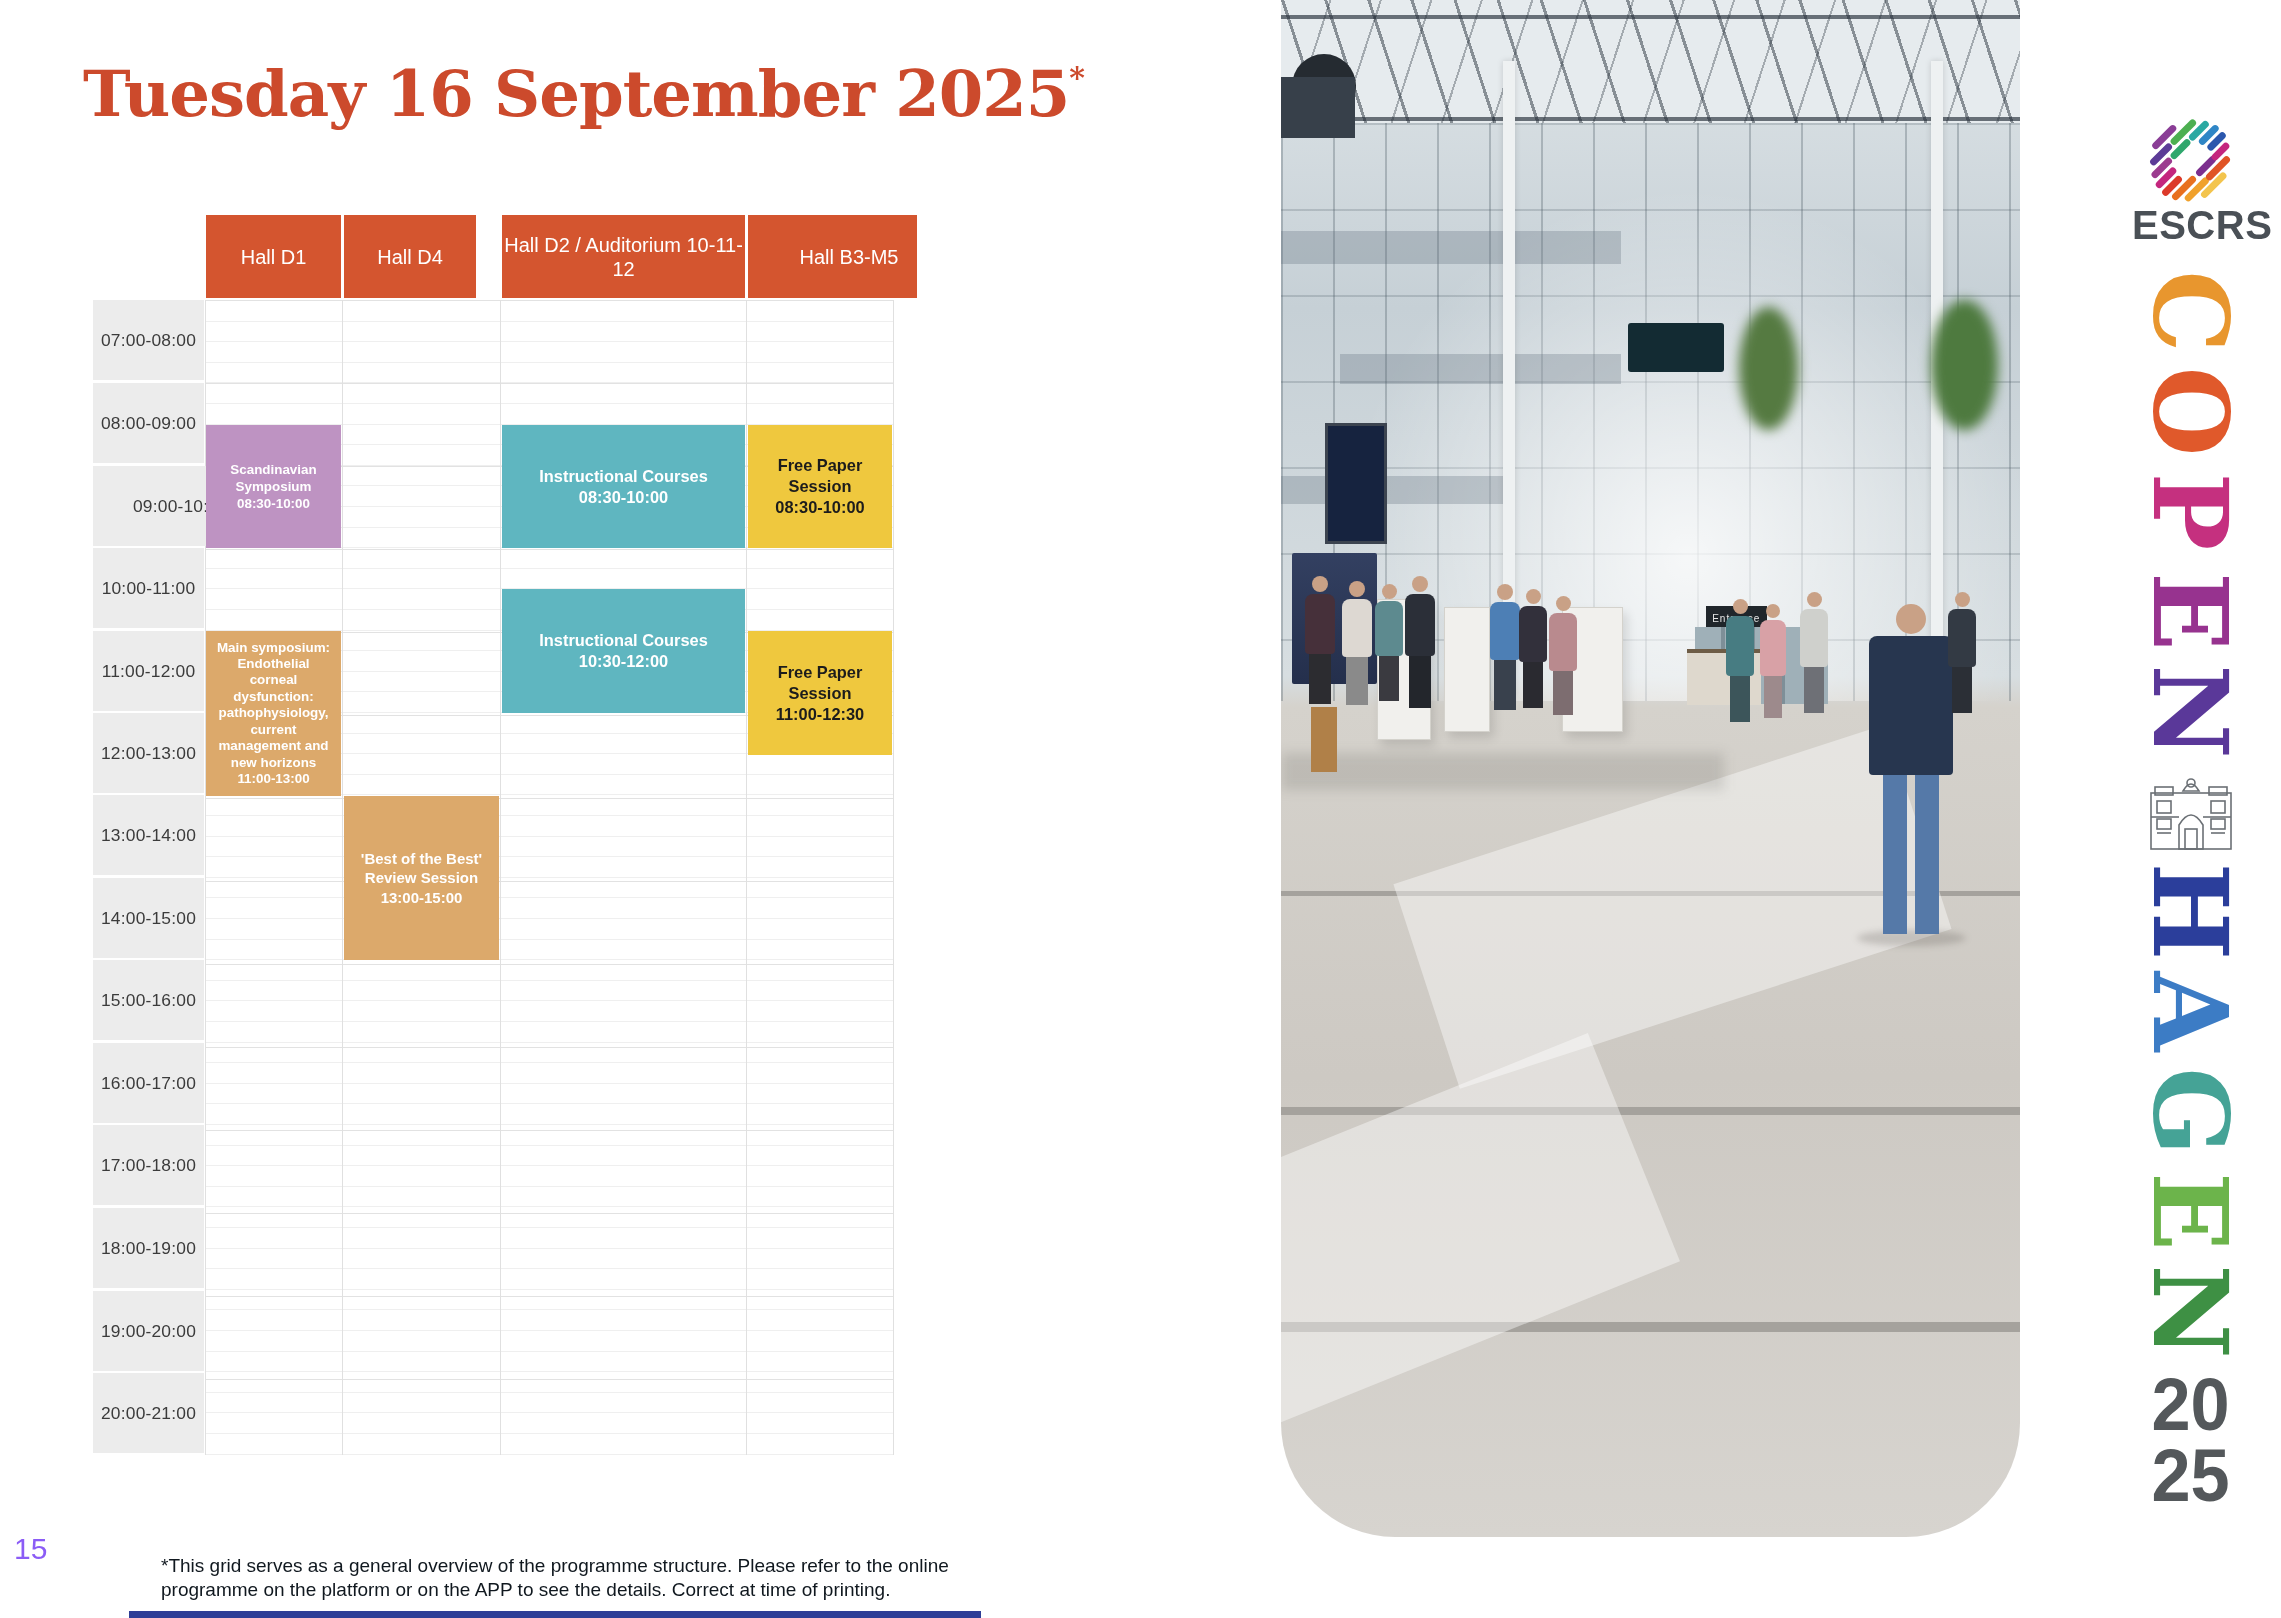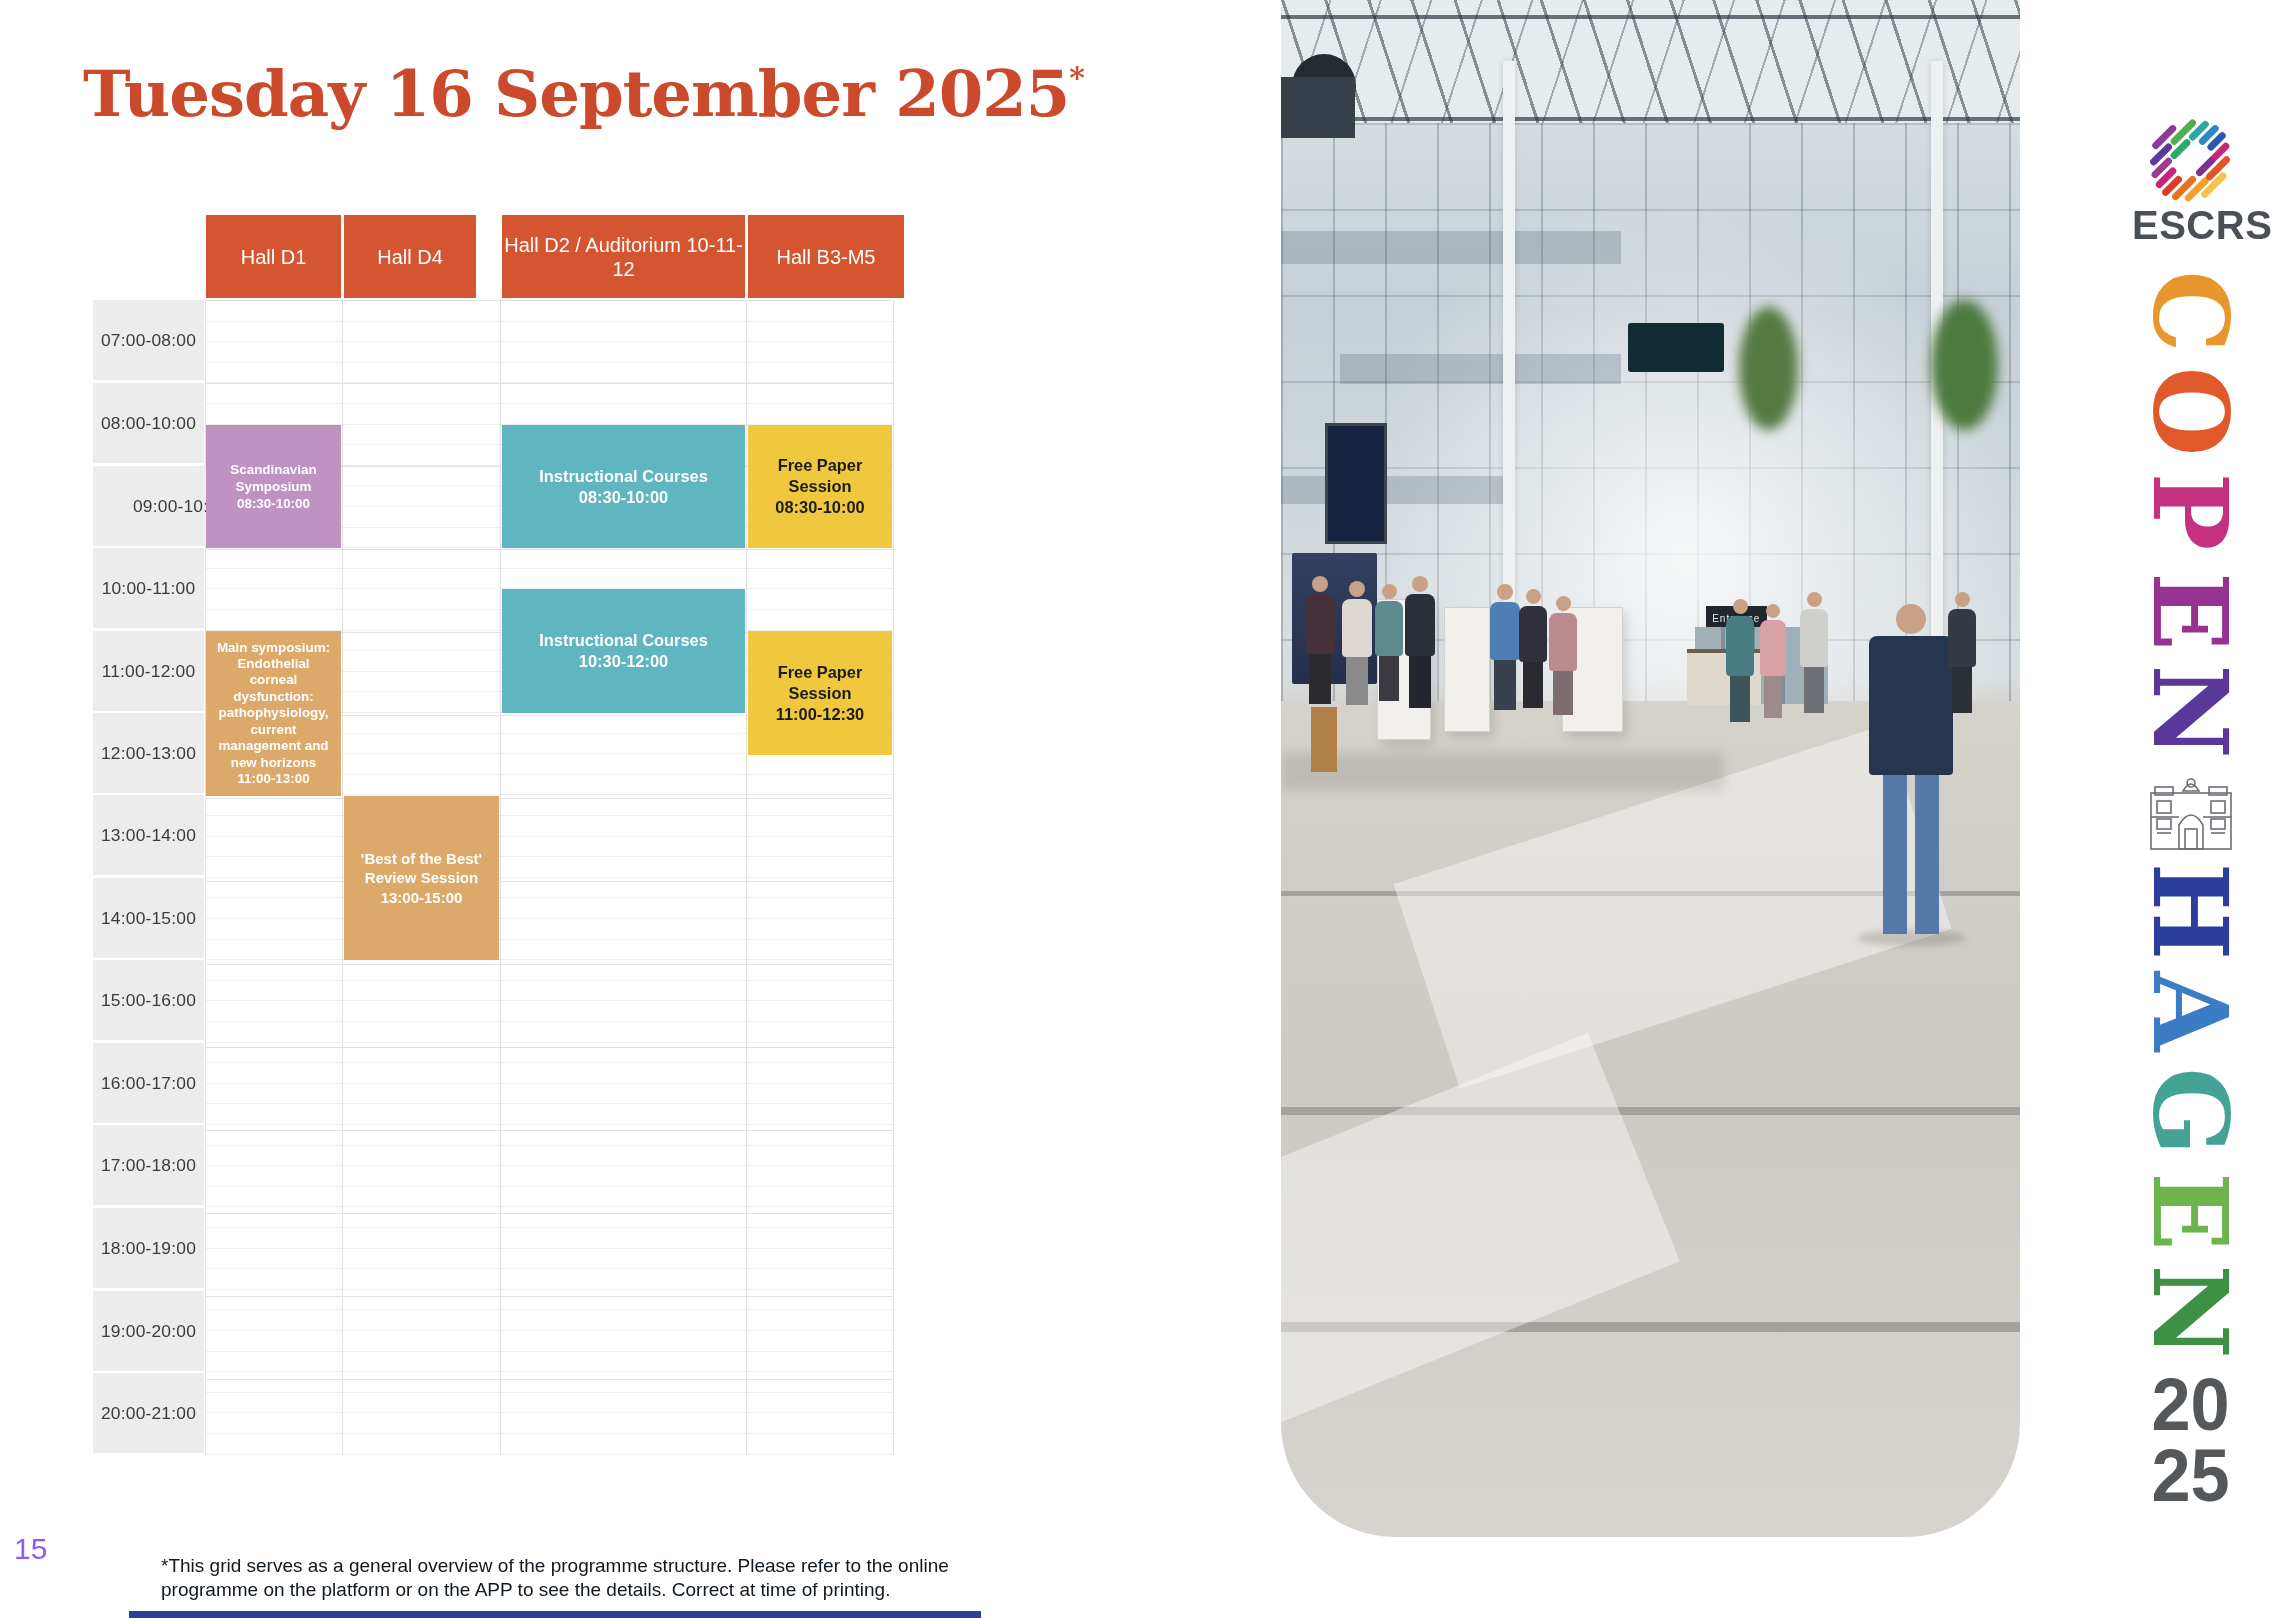--- a/index.html
+++ b/index.html
@@ -95,31 +95,31 @@
   .escrs-logo{position:absolute;left:2139px;top:109px;}
 </style>
 </head>
 <body>
 
 <div class="page-title"><span>Tuesday 16 September 2025</span><sup>*</sup></div>
 
 <div class="hdr" style="left:206px;width:135px;">Hall D1</div>
 <div class="hdr" style="left:344px;width:132px;">Hall D4</div>
 <div class="hdr" style="left:502px;width:243px;">Hall D2 / Auditorium 10-11-12</div>
-<div class="hdr" style="left:748px;width:156px;">Hall B3-M5</div>
+<div class="hdr" style="left:748px;width:136px;padding-left:33px;">Hall B3-M5</div>
 
 <div class="grid-bg"></div>
 <div class="vline" style="left:205px;"></div>
 <div class="vline" style="left:342px;"></div>
 <div class="vline" style="left:500px;"></div>
 <div class="vline" style="left:746px;"></div>
 <div class="vline" style="left:893px;"></div>
 
 <div class="tcell" style="top:300px;">07:00-08:00</div>
-<div class="tcell" style="top:383px;">08:00-10:00</div>
+<div class="tcell" style="top:383px;">08:00-09:00</div>
 <div class="tcell" style="top:466px;padding-left:32px;">09:00-10:00</div>
 <div class="tcell" style="top:548px;">10:00-11:00</div>
 <div class="tcell" style="top:631px;text-align:center;">11:00-12:00</div>
 <div class="tcell" style="top:713px;">12:00-13:00</div>
 <div class="tcell" style="top:795px;">13:00-14:00</div>
 <div class="tcell" style="top:878px;">14:00-15:00</div>
 <div class="tcell" style="top:960px;">15:00-16:00</div>
 <div class="tcell" style="top:1043px;">16:00-17:00</div>
 <div class="tcell" style="top:1125px;">17:00-18:00</div>
 <div class="tcell" style="top:1208px;">18:00-19:00</div>

